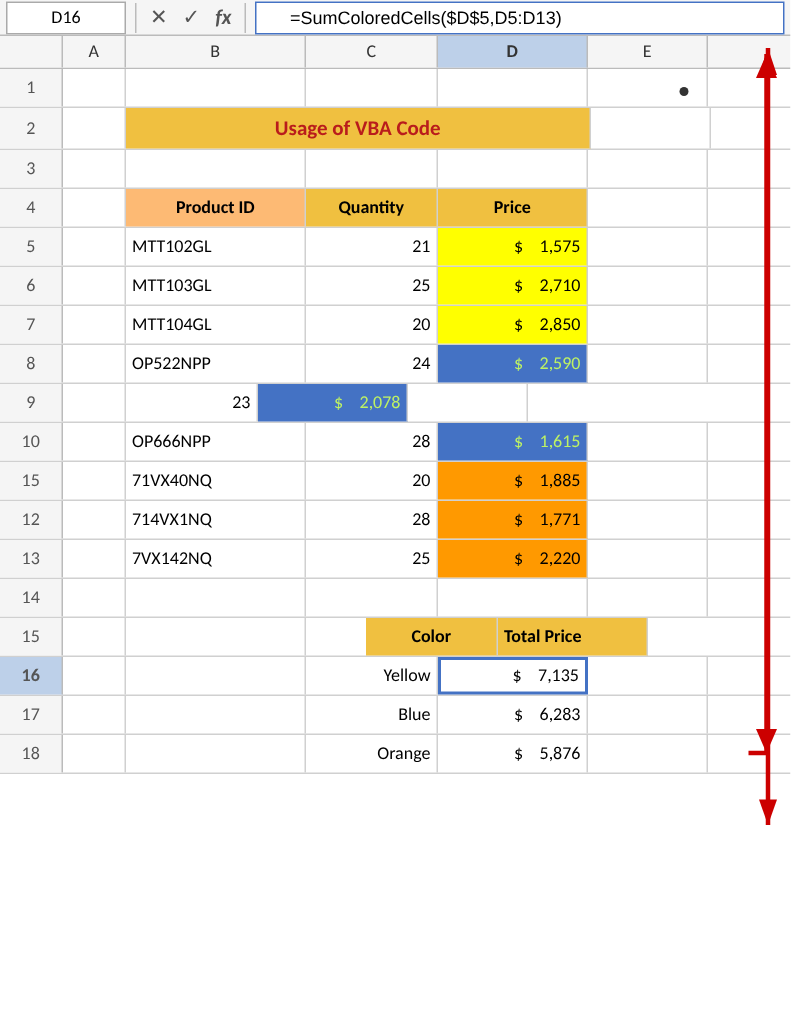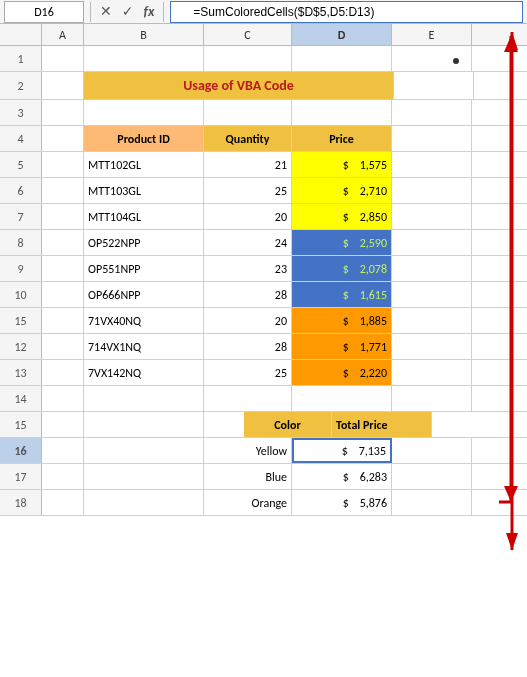--- a/index.html
+++ b/index.html
@@ -287,21 +287,20 @@
     <div class="cell cell-a"></div>
     <div class="cell cell-b">OP522NPP</div>
     <div class="cell cell-c">24</div>
     <div class="cell cell-d price-blue">$ &nbsp;&nbsp;&nbsp;2,590</div>
     <div class="cell cell-e"></div>
   </div>
 
   <div class="sheet-row">
     <div class="row-num">9</div>
     <div class="cell cell-a"></div>
-    <div class="cell cell-b">OP551NPP</div>
     <div class="cell cell-c">23</div>
     <div class="cell cell-d price-blue">$ &nbsp;&nbsp;&nbsp;2,078</div>
     <div class="cell cell-e"></div>
   </div>
 
   <div class="sheet-row">
     <div class="row-num">10</div>
     <div class="cell cell-a"></div>
     <div class="cell cell-b">OP666NPP</div>
     <div class="cell cell-c">28</div>

